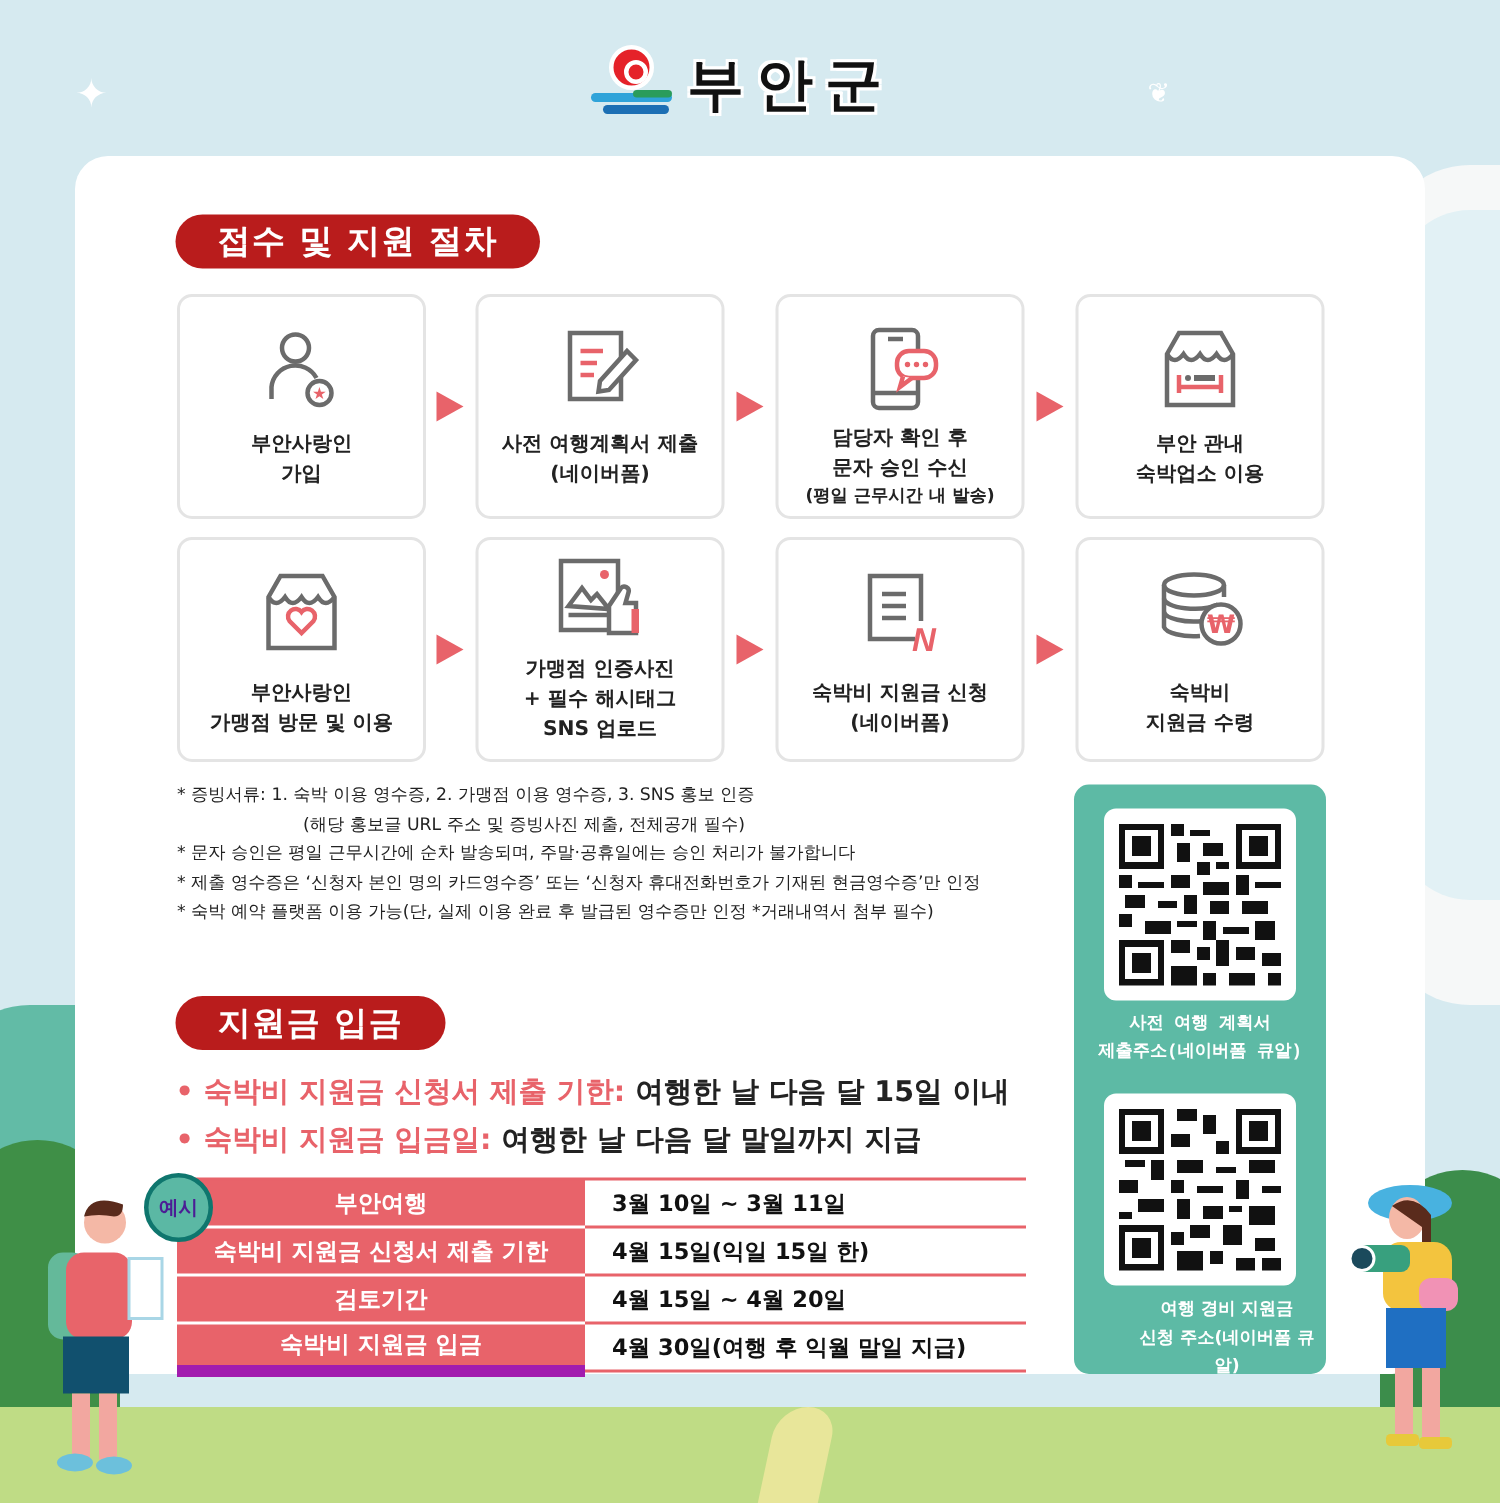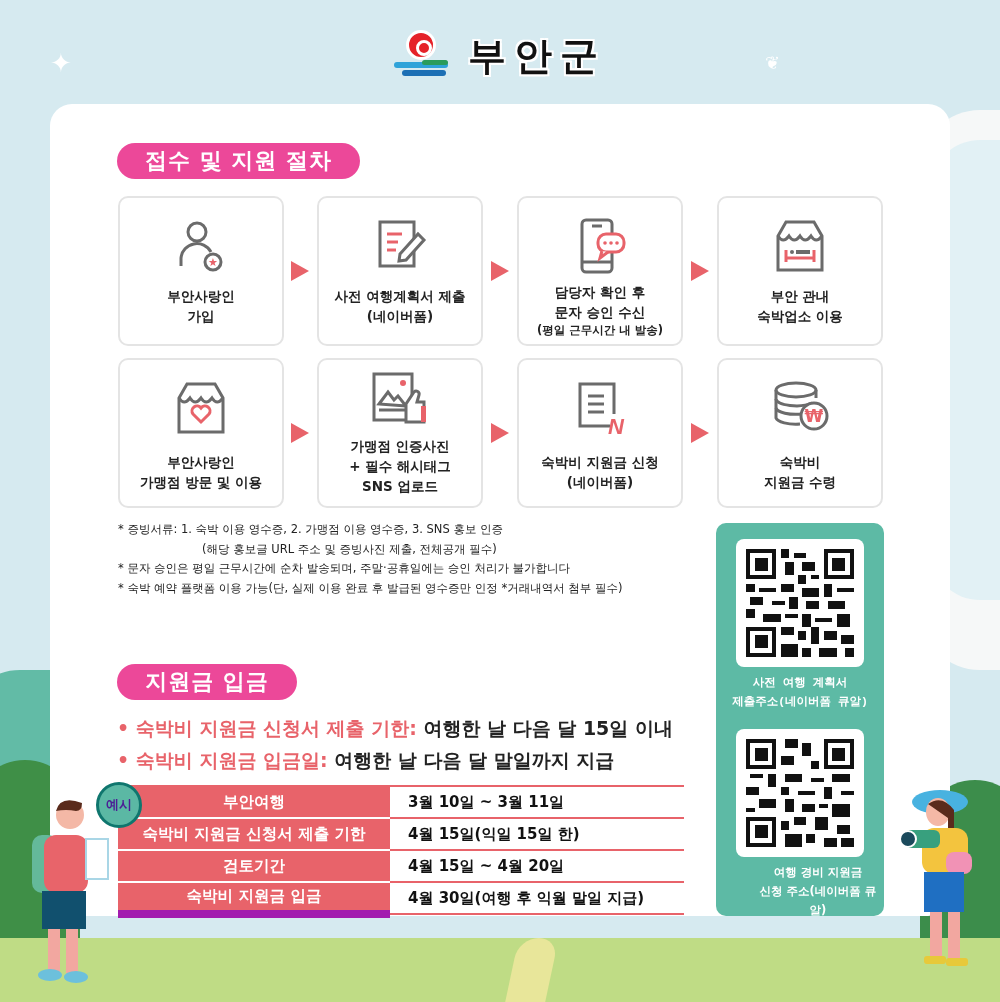--- a/index.html
+++ b/index.html
@@ -14,33 +14,33 @@
   .bg-cloud-right { position: absolute; right: -40px; top: 110px; width: 120px; height: 560px; background: #f6f8f8; border-radius: 60px 0 0 60px; }
   .bg-cloud-right2 { position: absolute; right: -10px; top: 140px; width: 80px; height: 460px; background: #e2f1f5; border-radius: 50px 0 0 50px; }
   .bg-tree-left { position: absolute; left: -40px; top: 670px; width: 190px; height: 240px; background: #62bba6; border-radius: 60px 60px 0 0; }
   .bg-tree-left2 { position: absolute; left: -30px; top: 760px; width: 110px; height: 200px; background: #3f8f47; border-radius: 60px 60px 0 0; }
   .bg-tree-right { position: absolute; right: -30px; top: 780px; width: 110px; height: 200px; background: #3c8d4b; border-radius: 60px 60px 0 0; }
   .bg-grass { position: absolute; left: 0; bottom: 0; width: 1000px; height: 64px; background: #bfdc85; }
   .bg-path { position: absolute; left: 512px; bottom: 0; width: 40px; height: 64px; background: #e8e69a; border-radius: 20px 20px 0 0; transform: skewX(-12deg); }
   .sparkle { position: absolute; color: #fff; font-size: 26px; }
 
   
-  .logo { position: absolute; left: 392px; top: 30px; display: flex; align-items: center; gap: 18px; }
+  .logo { position: absolute; left: 392px; top: 30px; display: flex; align-items: center; gap: 8px; }
   .logo-mark { width: 58px; height: 52px; position: relative; }
   .logo-sun { position: absolute; left: 14px; top: 0; width: 30px; height: 30px; border-radius: 50%; background: #e52229; border: 3px solid #fff; }
   .logo-sun::after { content: ""; position: absolute; left: 7px; top: 7px; width: 10px; height: 10px; border: 3px solid #fff; border-radius: 50%; }
   .logo-wave1 { position: absolute; left: 2px; top: 32px; width: 54px; height: 6px; background: #2fa3d9; border-radius: 6px; }
   .logo-wave2 { position: absolute; left: 10px; top: 40px; width: 44px; height: 6px; background: #1c6fb4; border-radius: 6px; }
   .logo-wave3 { position: absolute; left: 30px; top: 30px; width: 26px; height: 5px; background: #2a9c5b; border-radius: 6px; }
   .logo-text { font-size: 38px; font-weight: bold; color: #111; letter-spacing: 8px; text-shadow: 2px 2px 0 #fff, -2px -2px 0 #fff, 2px -2px 0 #fff, -2px 2px 0 #fff; }
 
   
   .panel { position: absolute; left: 50px; top: 104px; width: 900px; height: 812px; background: #fff; border-radius: 22px; }
 
-  .pill-heading { position: absolute; height: 36px; border-radius: 18px; background: #ec4899; color: #fff; font-weight: bold; font-size: 22px; display: flex; align-items: center; justify-content: center; letter-spacing: 1px; }
+  .pill-heading { position: absolute; height: 36px; border-radius: 18px; background: #b91c1c; color: #fff; font-weight: bold; font-size: 22px; display: flex; align-items: center; justify-content: center; letter-spacing: 1px; }
   .ph-1 { left: 117px; top: 143px; width: 243px; }
   .ph-2 { left: 117px; top: 664px; width: 180px; }
 
   .step-card { position: absolute; width: 166px; height: 150px; border: 2px solid #e4e4e4; border-radius: 10px; background: #fff; display: flex; flex-direction: column; align-items: center; }
   .step-icon { width: 60px; height: 60px; margin-top: 18px; }
   .step-label { font-size: 13.5px; font-weight: bold; text-align: center; line-height: 20px; color: #222; margin-top: 10px; }
   .step-sub { font-size: 11.5px; font-weight: bold; text-align: center; line-height: 16px; color: #222; }
   .arrow { position: absolute; width: 0; height: 0; border-top: 10px solid transparent; border-bottom: 10px solid transparent; border-left: 18px solid #e8636a; }
 
   .notes { position: absolute; left: 118px; top: 520px; font-size: 11.5px; line-height: 19.5px; color: #222; }
@@ -215,20 +215,21 @@
   <div class="step-label" style="margin-top:14px;">
     <div>숙박비</div>
     <div>지원금 수령</div>
   </div>
 </div>
 
 <div class="notes">
   <div>* 증빙서류: 1. 숙박 이용 영수증, 2. 가맹점 이용 영수증, 3. SNS 홍보 인증</div>
   <div class="indent">(해당 홍보글 URL 주소 및 증빙사진 제출, 전체공개 필수)</div>
   <div>* 문자 승인은 평일 근무시간에 순차 발송되며, 주말·공휴일에는 승인 처리가 불가합니다</div>
+  <div>* 제출 영수증은 ‘신청자 본인 명의 카드영수증’ 또는 ‘신청자 휴대전화번호가 기재된 현금영수증’만 인정</div>
   <div>* 숙박 예약 플랫폼 이용 가능(단, 실제 이용 완료 후 발급된 영수증만 인정 *거래내역서 첨부 필수)</div>
 </div>
 
 <div class="pill-heading ph-2">지원금 입금</div>
 
 <div class="bullets">
   <div>
     <span class="dot">• </span><span class="lbl">숙박비 지원금 신청서 제출 기한:</span><span> 여행한 날 다음 달 15일 이내</span>
   </div>
   <div>

